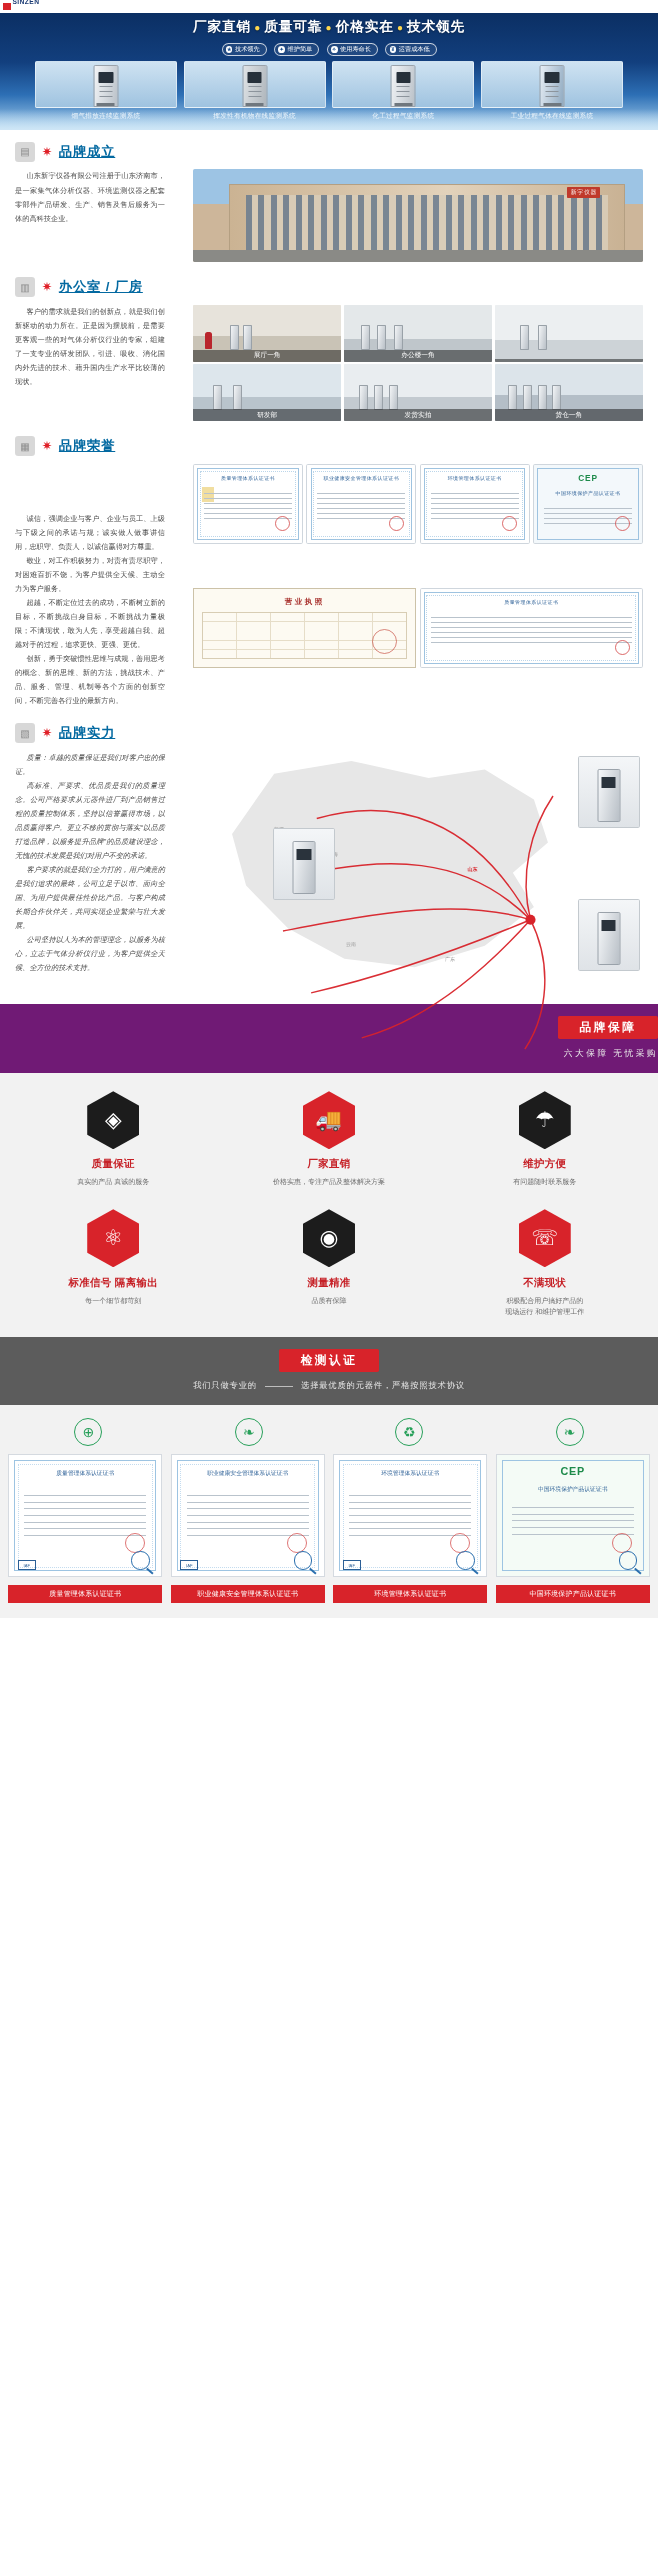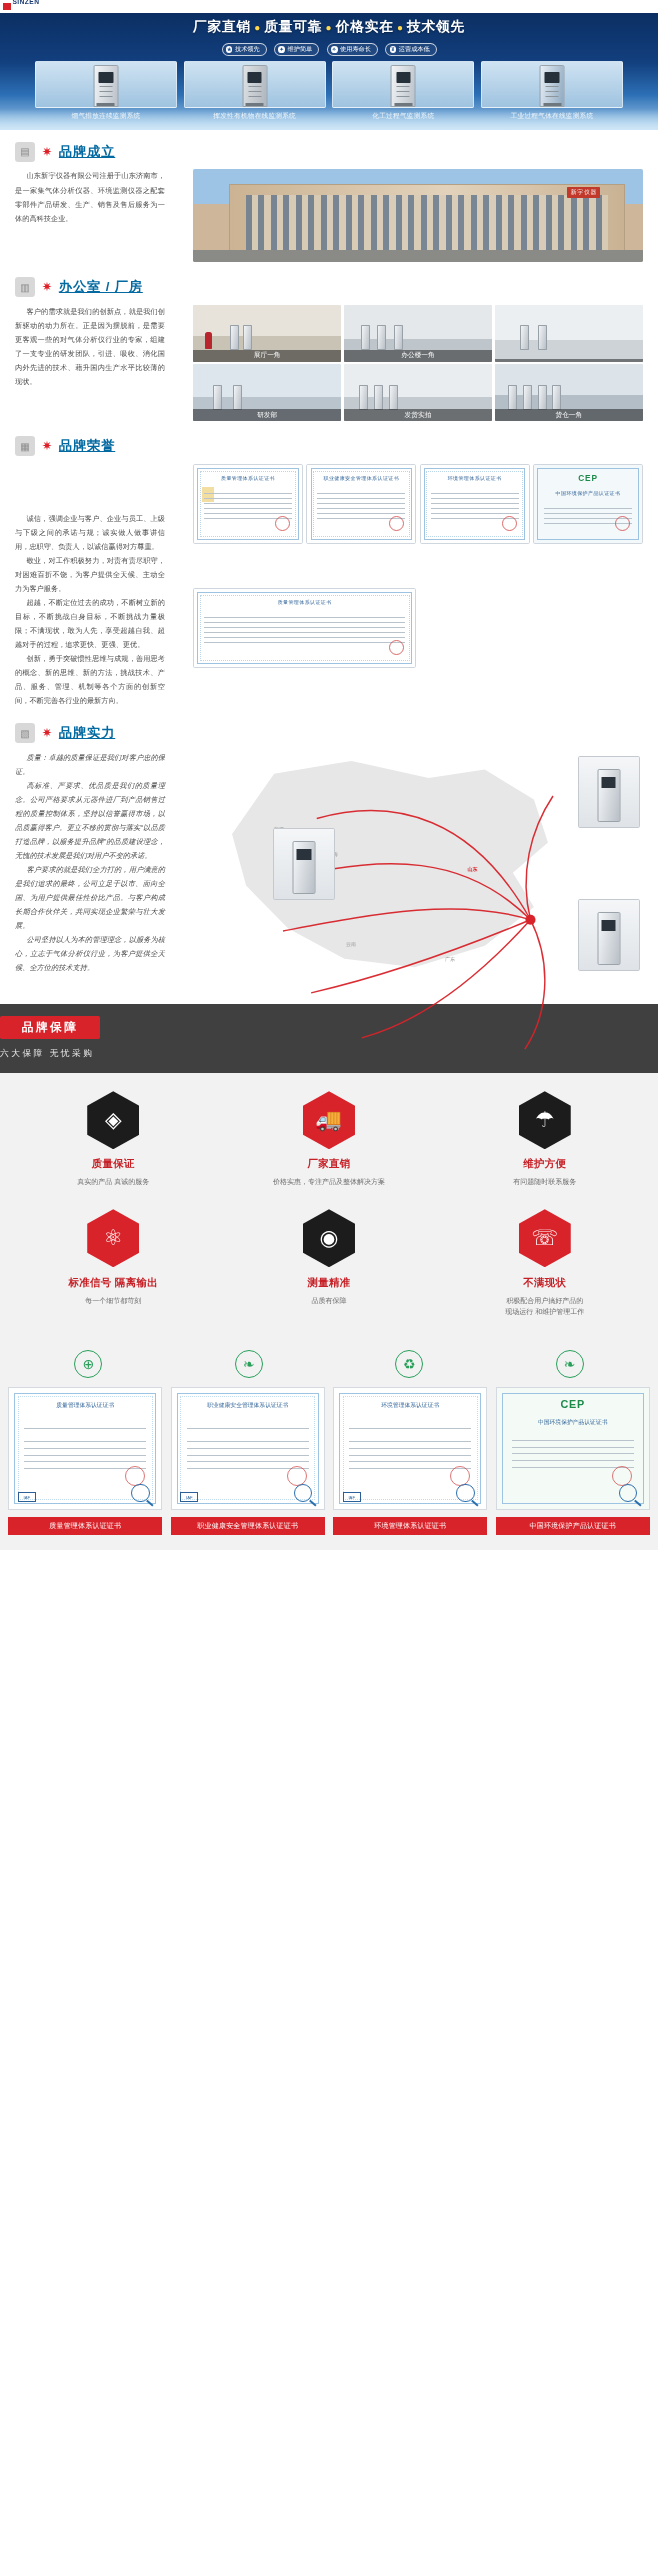--- a/index.html
+++ b/index.html
@@ -168,21 +168,21 @@
   .map-prod {
     position: absolute; width: 62px; height: 72px; border: 0.8px solid #c3c9ce; border-radius: 1.7px;
     background: linear-gradient(180deg,#f4f6f8,#dfe3e7); overflow: hidden;
   }
   .map-prod .mc { position: absolute; bottom: 5px; left: 50%; transform: translateX(-50%);
                   width: 23px; height: 53px; border-radius: 1.7px;
                   background: linear-gradient(100deg,#f6f8fa,#b8bfc6); border: 0.8px solid #9aa2aa; }
   .map-prod .mc .pnl { position: absolute; top: 6.7px; left: 3.3px; right: 3.3px; height: 11.7px; background: #2a333c; }
 
   
-  .banner { background: #404040; padding: 11.7px 0 13.3px; text-align: left; }
+  .banner { background: #701a75; padding: 11.7px 0 13.3px; text-align: right; font-family: Liberation Serif, serif; }
   .banner-title {
     display: inline-block; background: #d8232a; color: #fff;
     font-size: 11.7px; font-weight: bold; letter-spacing: 2.5px;
     padding: 4.2px 21.7px; border-radius: 1.7px;
   }
   .banner-sub { color: #e8e8e8; font-size: 8.7px; letter-spacing: 2.5px; margin-top: 8.3px; }
 
   
   .features { background: #f2f2f2; padding: 18.3px 11.7px 20px; }
   .feat-row { display: flex; justify-content: space-between; }
@@ -423,20 +423,25 @@
           <div class="cert-lines"></div>
             <div class="cert-seal"></div>
         </div>
         <div class="cert cert-cep">
           <div class="cep-mark">CEP</div>
           <div class="cert-in"></div>
           <div class="cert-t" style="top:25px">中国环境保护产品认证证书</div>
           <div class="cert-lines" style="top:43px;height:18.3px"></div>
           <div class="cert-seal"></div>
         </div>
+        <div class="cert-lic cert-wide">
+          <div class="lic-title">营业执照</div>
+          <div class="lic-grid"></div>
+          <div class="lic-seal"></div>
+        </div>
         <div class="cert cert-wide">
           <div class="cert-in"></div>
             <div class="cert-in2"></div>
           <div class="cert-t">质量管理体系认证证书</div>
           <div class="cert-lines"></div>
             <div class="cert-seal"></div>
         </div>
       </div>
     </div>
   </div>
@@ -542,20 +547,28 @@
         <div class="hex red">
             <span class="hex-ico">☏</span>
           </div>
         <div class="feat-t">不满现状</div>
         <div class="feat-d" style="white-space:pre-line">积极配合用户搞好产品的
 现场运行 和维护管理工作</div>
       </div>
     </div>
   </div>
 
+  <div class="banner2">
+    <div class="banner-title">检测认证</div>
+    <div class="banner2-sub">
+      <span>我们只做专业的</span>
+      <span class="ln"></span>
+      <span>选择最优质的元器件，严格按照技术协议</span>
+    </div>
+  </div>
 
   <div class="certs-bottom">
     <div class="cb-icons">
       <div class="cb-ic">⊕</div>
       <div class="cb-ic">❧</div>
       <div class="cb-ic">♻</div>
       <div class="cb-ic">❧</div>
     </div>
 
     <div class="cb-row">

